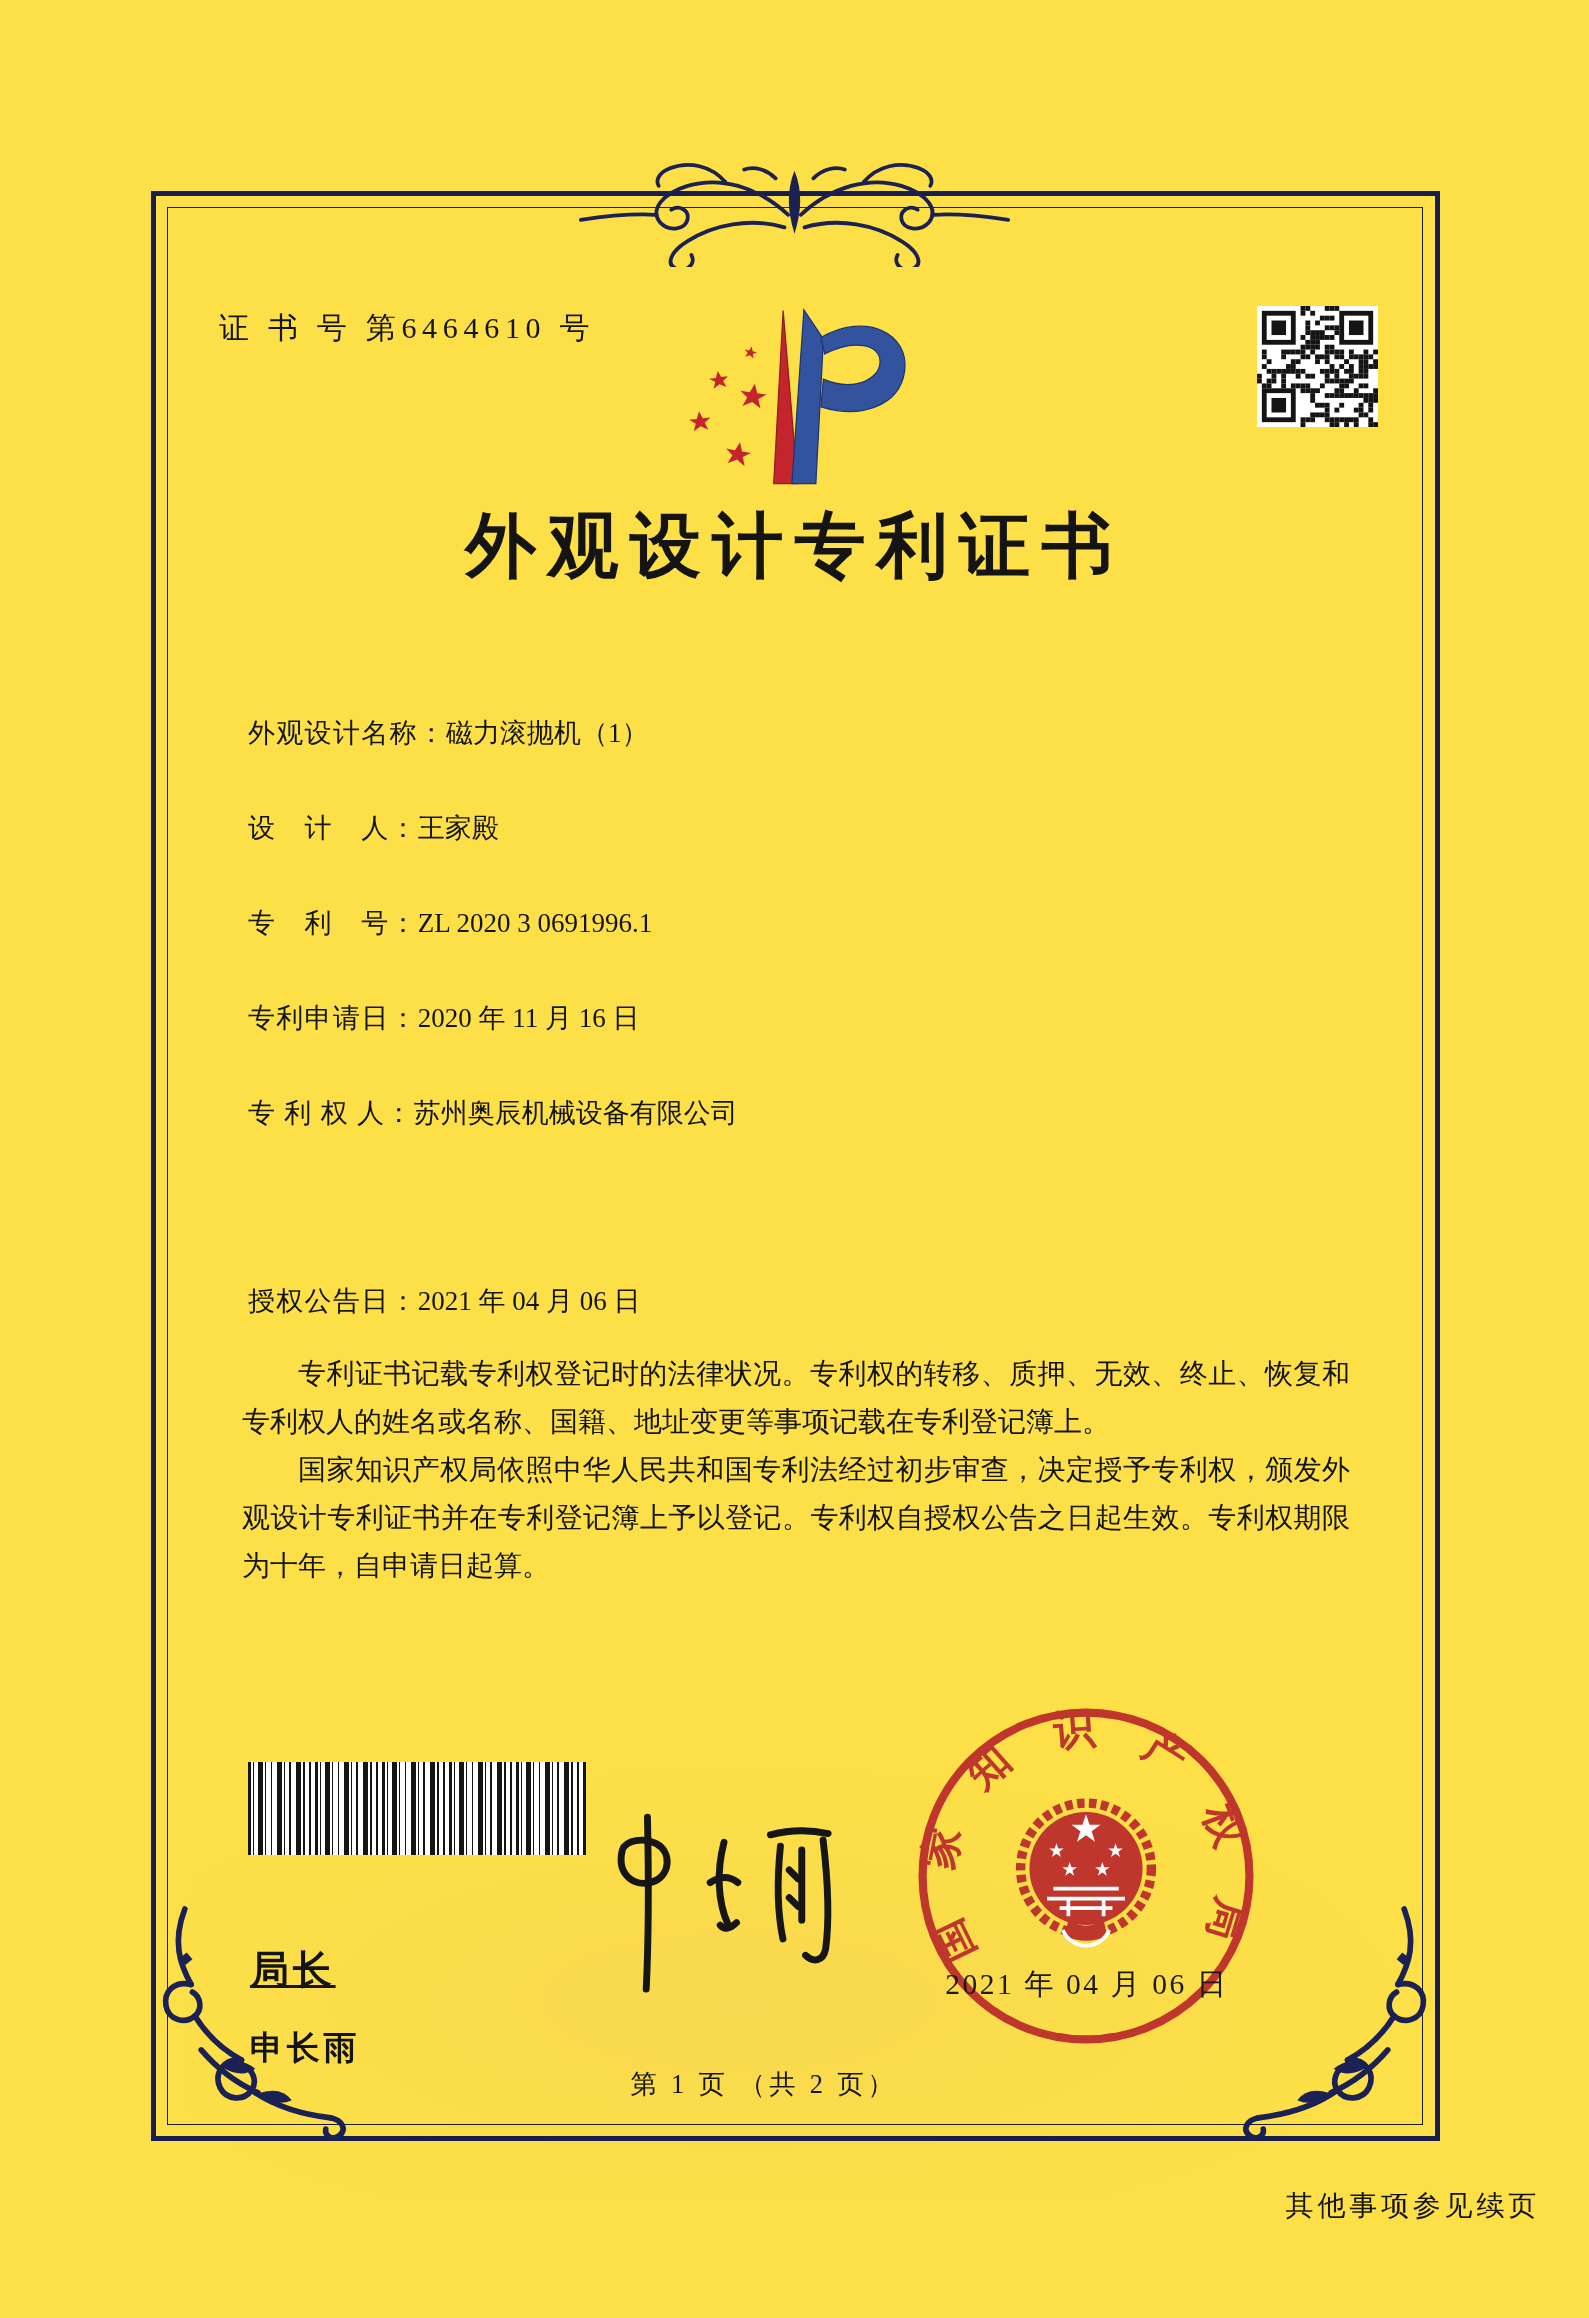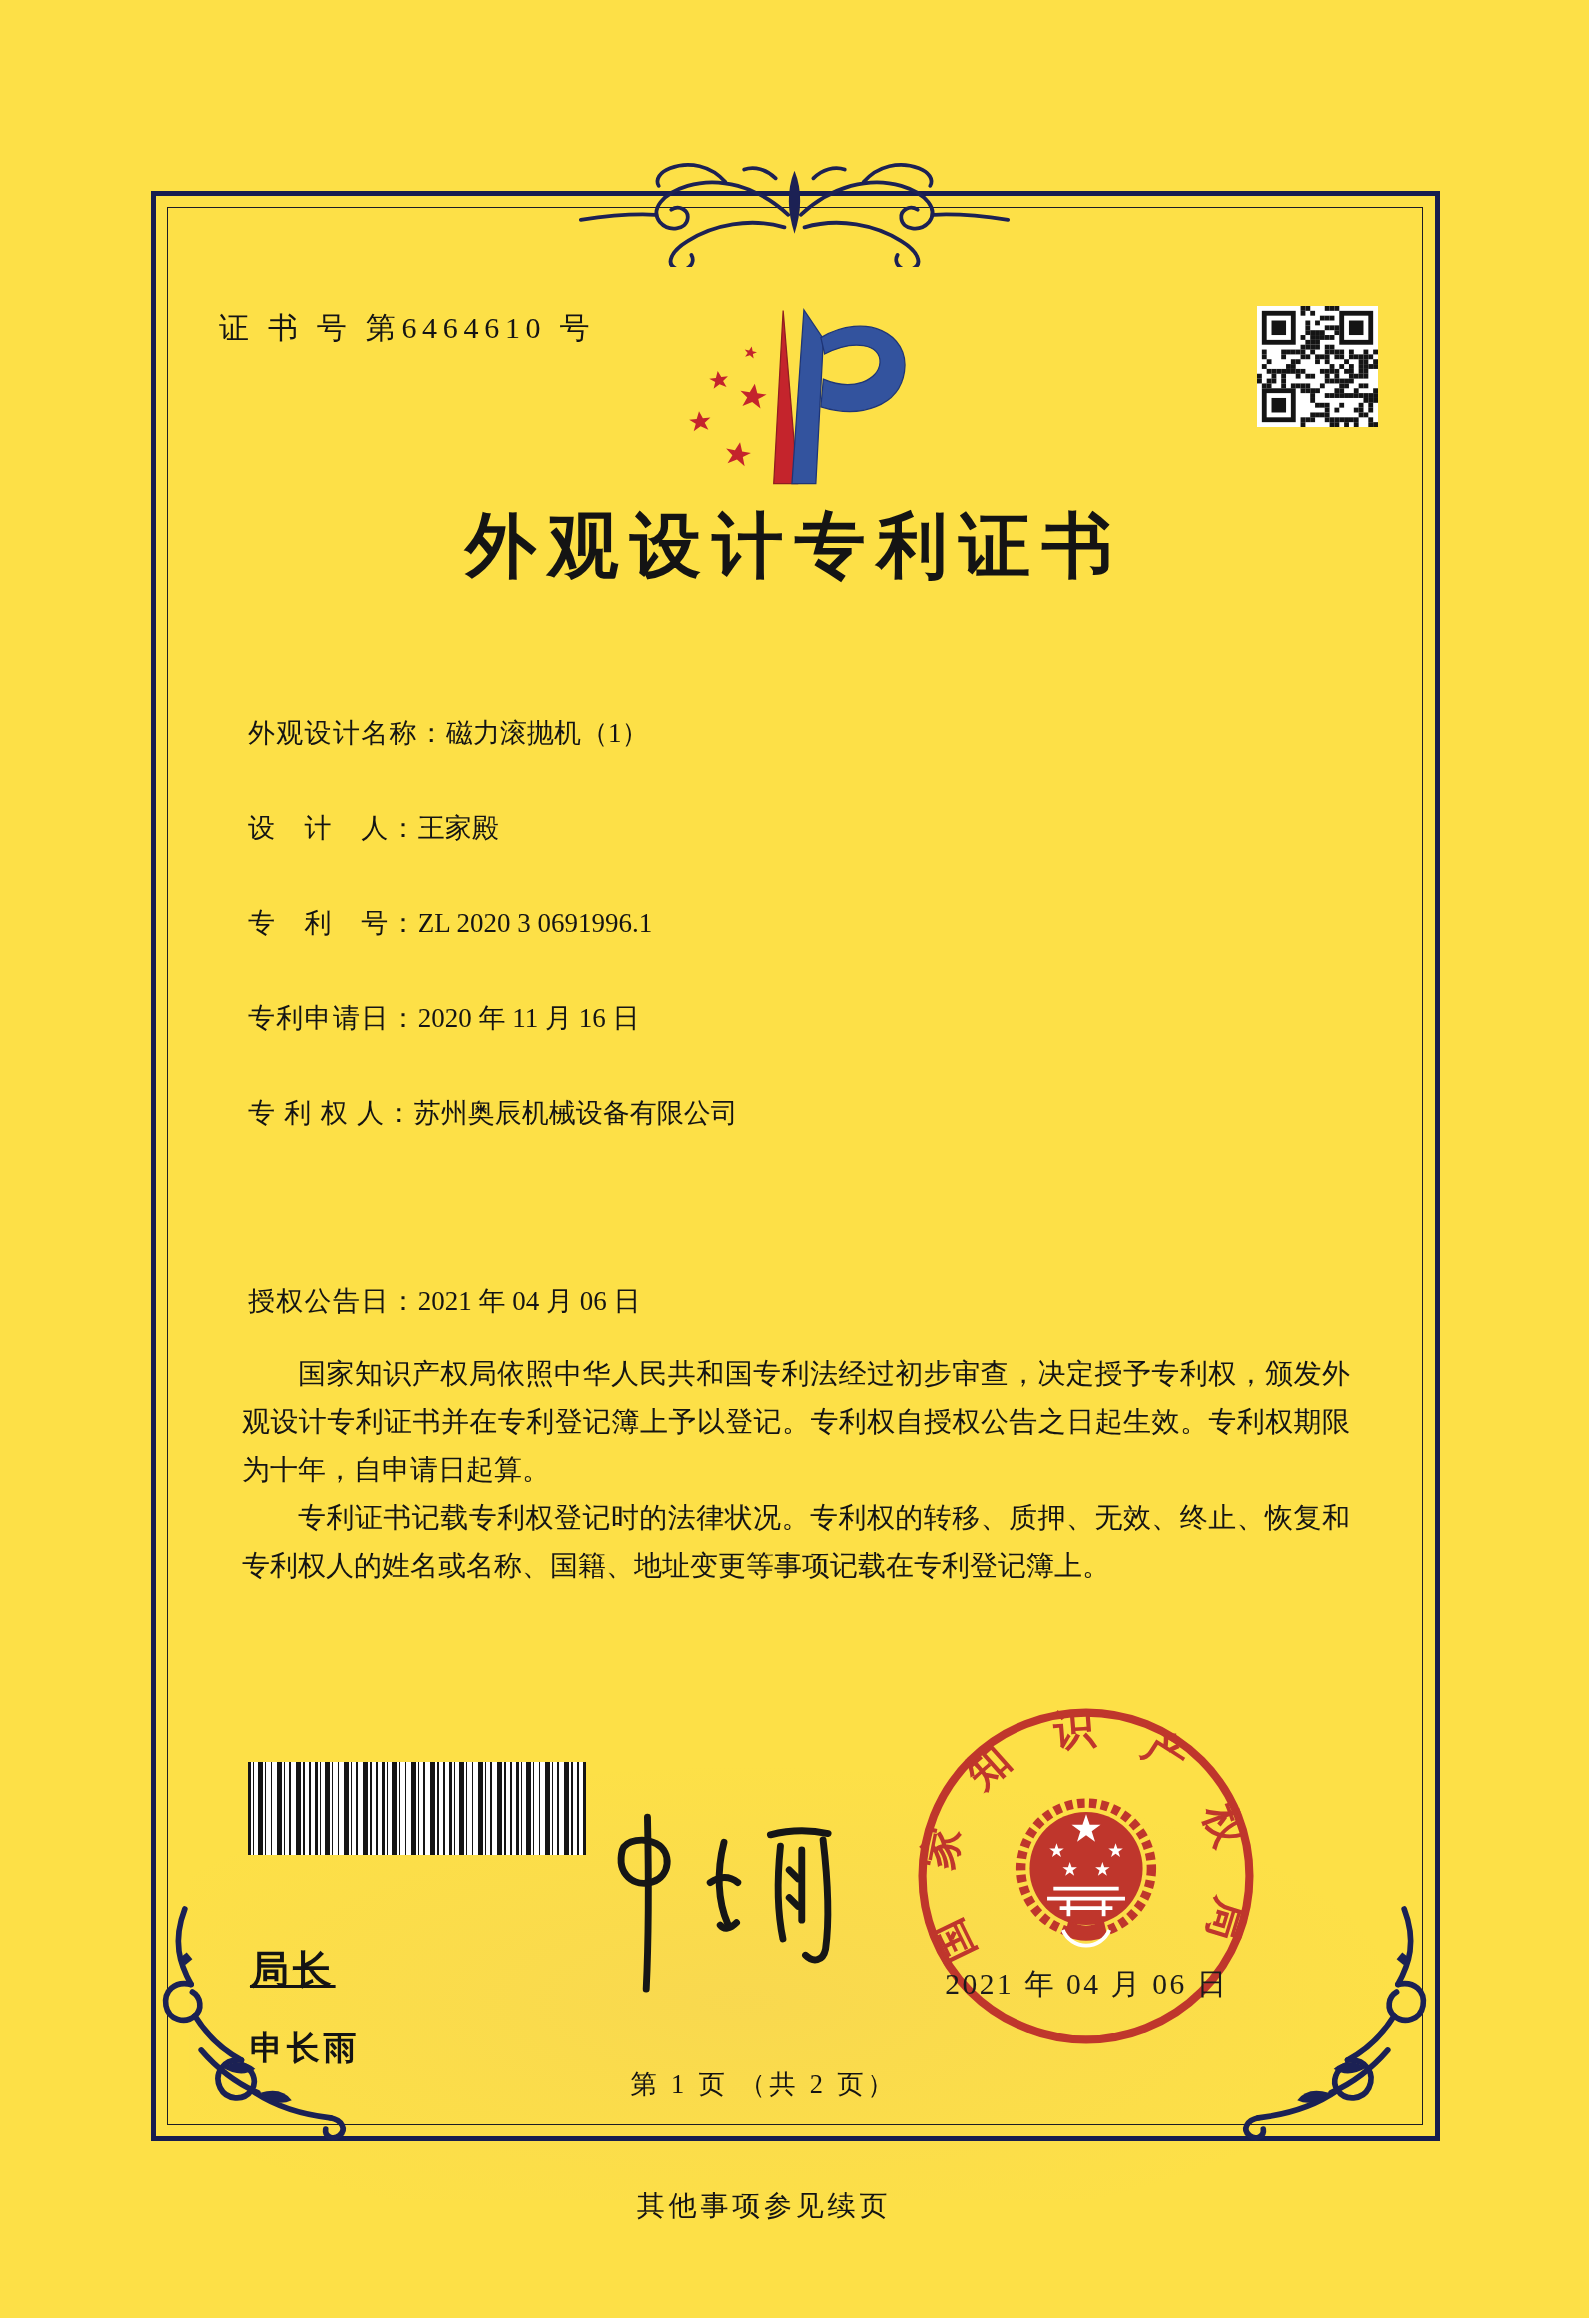--- a/index.html
+++ b/index.html
@@ -36,21 +36,21 @@
       font-family:"Liberation Sans","DejaVu Sans",sans-serif;letter-spacing:3.8px;text-decoration:underline;}
   .signer-name{left:250px;top:2026px;font-size:33px;font-weight:bold;
       font-family:"Liberation Sans","DejaVu Sans",sans-serif;letter-spacing:3.8px;}
   .signature{left:582px;top:1806px;width:289px;height:207px;}
   
   .seal{left:910px;top:1700px;width:352px;height:352px;}
   .seal-date{left:930px;top:1965px;width:314px;text-align:center;font-size:29.5px;
       color:#1b1b1b;letter-spacing:2.5px;white-space:nowrap;z-index:5;}
   
   .page-info{left:0;top:2067px;width:1528px;text-align:center;font-size:26.4px;letter-spacing:3.8px;}
-  .continuation{left:0;top:2187px;width:1528px;text-align:center;font-size:28px;letter-spacing:3.8px;}
+  .continuation{left:0;top:2187px;width:1528px;text-align:right;font-size:28px;letter-spacing:3.8px;padding-left:12px;}
   
   .ornament-top{left:577px;top:155px;width:435px;height:112px;}
   .corner-bl{left:147px;top:1904px;width:209px;height:244px;}
   .corner-br{left:1233px;top:1904px;width:209px;height:244px;transform:scaleX(-1);}
   .tint{left:189px;top:1760px;width:1226px;height:440px;
         background:radial-gradient(ellipse at 45% 55%,rgba(210,150,150,0.10),rgba(210,150,150,0) 70%);}
 </style>
 </head>
 <body>
 
@@ -336,22 +336,22 @@
   <div class="abs title">外观设计专利证书</div>
 
   <div class="abs field" style="top:715px"><span class="lab">外观设计名称：</span><span>磁力滚抛机（1）</span></div>
   <div class="abs field" style="top:810px"><span class="lab">设　计　人：</span><span>王家殿</span></div>
   <div class="abs field" style="top:905px"><span class="lab">专　利　号：</span><span>ZL 2020 3 0691996.1</span></div>
   <div class="abs field" style="top:1000px"><span class="lab">专利申请日：</span><span>2020 年 11 月 16 日</span></div>
   <div class="abs field" style="top:1095px"><span class="lab">专 利 权 人：</span><span>苏州奥辰机械设备有限公司</span></div>
   <div class="abs field" style="top:1283px"><span class="lab">授权公告日：</span><span>2021 年 04 月 06 日</span></div>
 
   <div class="abs body-text">
+    <p>专利证书记载专利权登记时的法律状况。专利权的转移、质押、无效、终止、恢复和专利权人的姓名或名称、国籍、地址变更等事项记载在专利登记簿上。</p>
     <p>国家知识产权局依照中华人民共和国专利法经过初步审查，决定授予专利权，颁发外观设计专利证书并在专利登记簿上予以登记。专利权自授权公告之日起生效。专利权期限为十年，自申请日起算。</p>
-    <p>专利证书记载专利权登记时的法律状况。专利权的转移、质押、无效、终止、恢复和专利权人的姓名或名称、国籍、地址变更等事项记载在专利登记簿上。</p>
   </div>
 
   <div class="abs barcode"></div>
 
   <div class="abs signer-title">局长</div>
   <div class="abs signer-name">申长雨</div>
 
   <svg class="abs signature" viewBox="0 0 460 330">
     <g stroke="#161616" stroke-width="11" fill="none" stroke-linecap="round" stroke-linejoin="round">
       <path d="M 104 18 C 106 110 106 210 102 292"></path>

